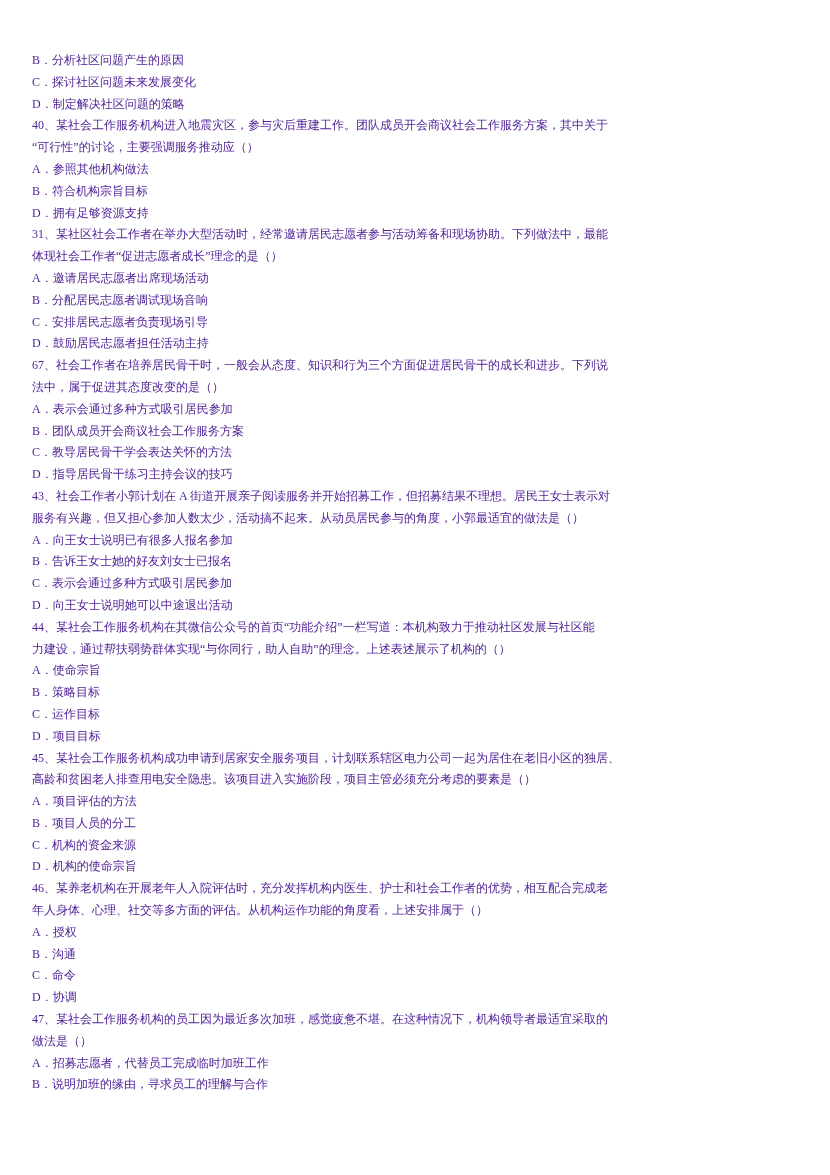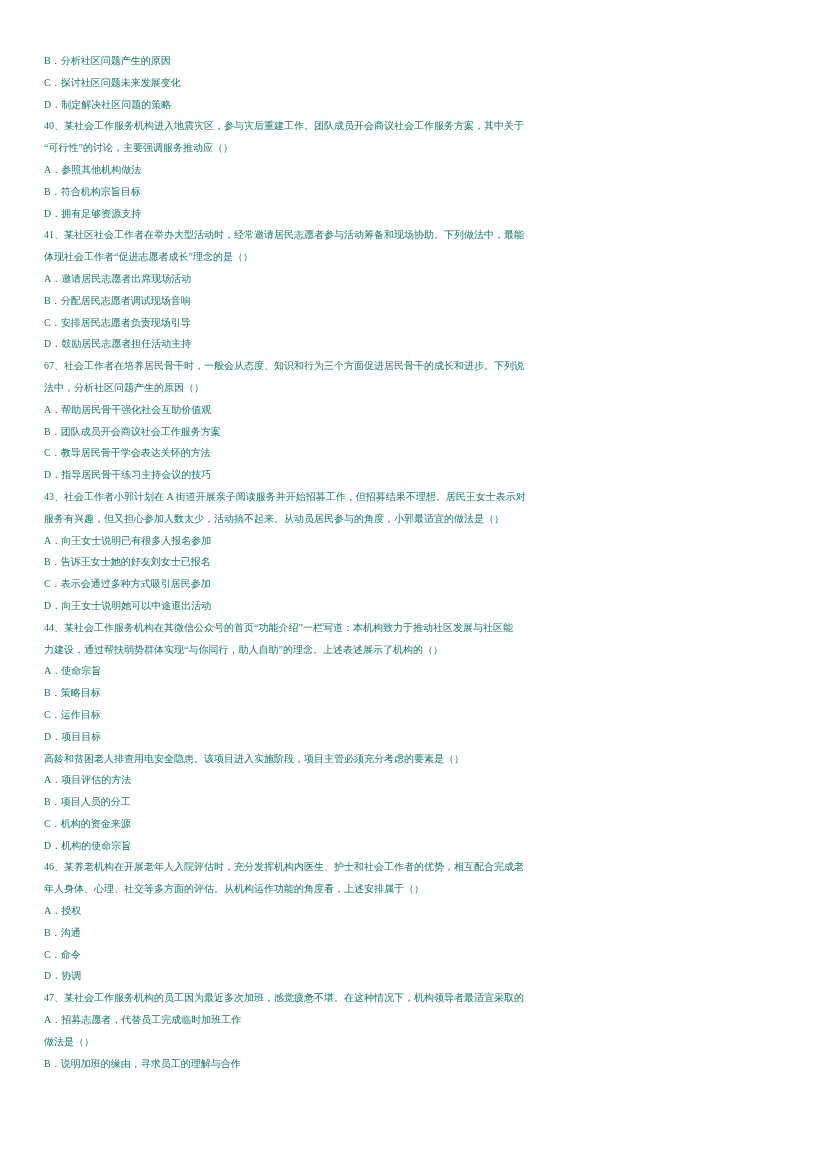--- a/index.html
+++ b/index.html
@@ -14,78 +14,79 @@
   }
   .page {
     position: relative;
     width: 830px;
     height: 1175px;
     background: #ffffff;
     overflow: hidden;
   }
   .content {
     position: absolute;
-    left: 44px;
+    left: 32px;
     top: 50px;
     width: 740px;
-    color: #0f766e;
-    font-size: 10px;
+    color: #4c1d95;
+    font-size: 12px;
     line-height: 21.8px;
   }
   .line {
     height: 21.8px;
     white-space: pre;
   }
 </style>
 </head>
 <body>
 
 <div class="page">
   <div class="content" id="content">
       <div class="line">B．分析社区问题产生的原因</div>
       <div class="line">C．探讨社区问题未来发展变化</div>
       <div class="line">D．制定解决社区问题的策略</div>
       <div class="line">40、某社会工作服务机构进入地震灾区，参与灾后重建工作。团队成员开会商议社会工作服务方案，其中关于</div>
       <div class="line">“可行性”的讨论，主要强调服务推动应（）</div>
       <div class="line">A．参照其他机构做法</div>
       <div class="line">B．符合机构宗旨目标</div>
       <div class="line">D．拥有足够资源支持</div>
-      <div class="line">41、某社区社会工作者在举办大型活动时，经常邀请居民志愿者参与活动筹备和现场协助。下列做法中，最能</div>
+      <div class="line">31、某社区社会工作者在举办大型活动时，经常邀请居民志愿者参与活动筹备和现场协助。下列做法中，最能</div>
       <div class="line">体现社会工作者“促进志愿者成长”理念的是（）</div>
       <div class="line">A．邀请居民志愿者出席现场活动</div>
       <div class="line">B．分配居民志愿者调试现场音响</div>
       <div class="line">C．安排居民志愿者负责现场引导</div>
       <div class="line">D．鼓励居民志愿者担任活动主持</div>
       <div class="line">67、社会工作者在培养居民骨干时，一般会从态度、知识和行为三个方面促进居民骨干的成长和进步。下列说</div>
-      <div class="line">法中，分析社区问题产生的原因（）</div>
-      <div class="line">A．帮助居民骨干强化社会互助价值观</div>
+      <div class="line">法中，属于促进其态度改变的是（）</div>
+      <div class="line">A．表示会通过多种方式吸引居民参加</div>
       <div class="line">B．团队成员开会商议社会工作服务方案</div>
       <div class="line">C．教导居民骨干学会表达关怀的方法</div>
       <div class="line">D．指导居民骨干练习主持会议的技巧</div>
       <div class="line">43、社会工作者小郭计划在 A 街道开展亲子阅读服务并开始招募工作，但招募结果不理想。居民王女士表示对</div>
       <div class="line">服务有兴趣，但又担心参加人数太少，活动搞不起来。从动员居民参与的角度，小郭最适宜的做法是（）</div>
       <div class="line">A．向王女士说明已有很多人报名参加</div>
       <div class="line">B．告诉王女士她的好友刘女士已报名</div>
       <div class="line">C．表示会通过多种方式吸引居民参加</div>
       <div class="line">D．向王女士说明她可以中途退出活动</div>
       <div class="line">44、某社会工作服务机构在其微信公众号的首页“功能介绍”一栏写道：本机构致力于推动社区发展与社区能</div>
       <div class="line">力建设，通过帮扶弱势群体实现“与你同行，助人自助”的理念。上述表述展示了机构的（）</div>
       <div class="line">A．使命宗旨</div>
       <div class="line">B．策略目标</div>
       <div class="line">C．运作目标</div>
       <div class="line">D．项目目标</div>
+      <div class="line">45、某社会工作服务机构成功申请到居家安全服务项目，计划联系辖区电力公司一起为居住在老旧小区的独居、</div>
       <div class="line">高龄和贫困老人排查用电安全隐患。该项目进入实施阶段，项目主管必须充分考虑的要素是（）</div>
       <div class="line">A．项目评估的方法</div>
       <div class="line">B．项目人员的分工</div>
       <div class="line">C．机构的资金来源</div>
       <div class="line">D．机构的使命宗旨</div>
       <div class="line">46、某养老机构在开展老年人入院评估时，充分发挥机构内医生、护士和社会工作者的优势，相互配合完成老</div>
       <div class="line">年人身体、心理、社交等多方面的评估。从机构运作功能的角度看，上述安排属于（）</div>
       <div class="line">A．授权</div>
       <div class="line">B．沟通</div>
       <div class="line">C．命令</div>
       <div class="line">D．协调</div>
       <div class="line">47、某社会工作服务机构的员工因为最近多次加班，感觉疲惫不堪。在这种情况下，机构领导者最适宜采取的</div>
+      <div class="line">做法是（）</div>
       <div class="line">A．招募志愿者，代替员工完成临时加班工作</div>
-      <div class="line">做法是（）</div>
       <div class="line">B．说明加班的缘由，寻求员工的理解与合作</div>
     </div>
 </div>
 
 </body></html>

